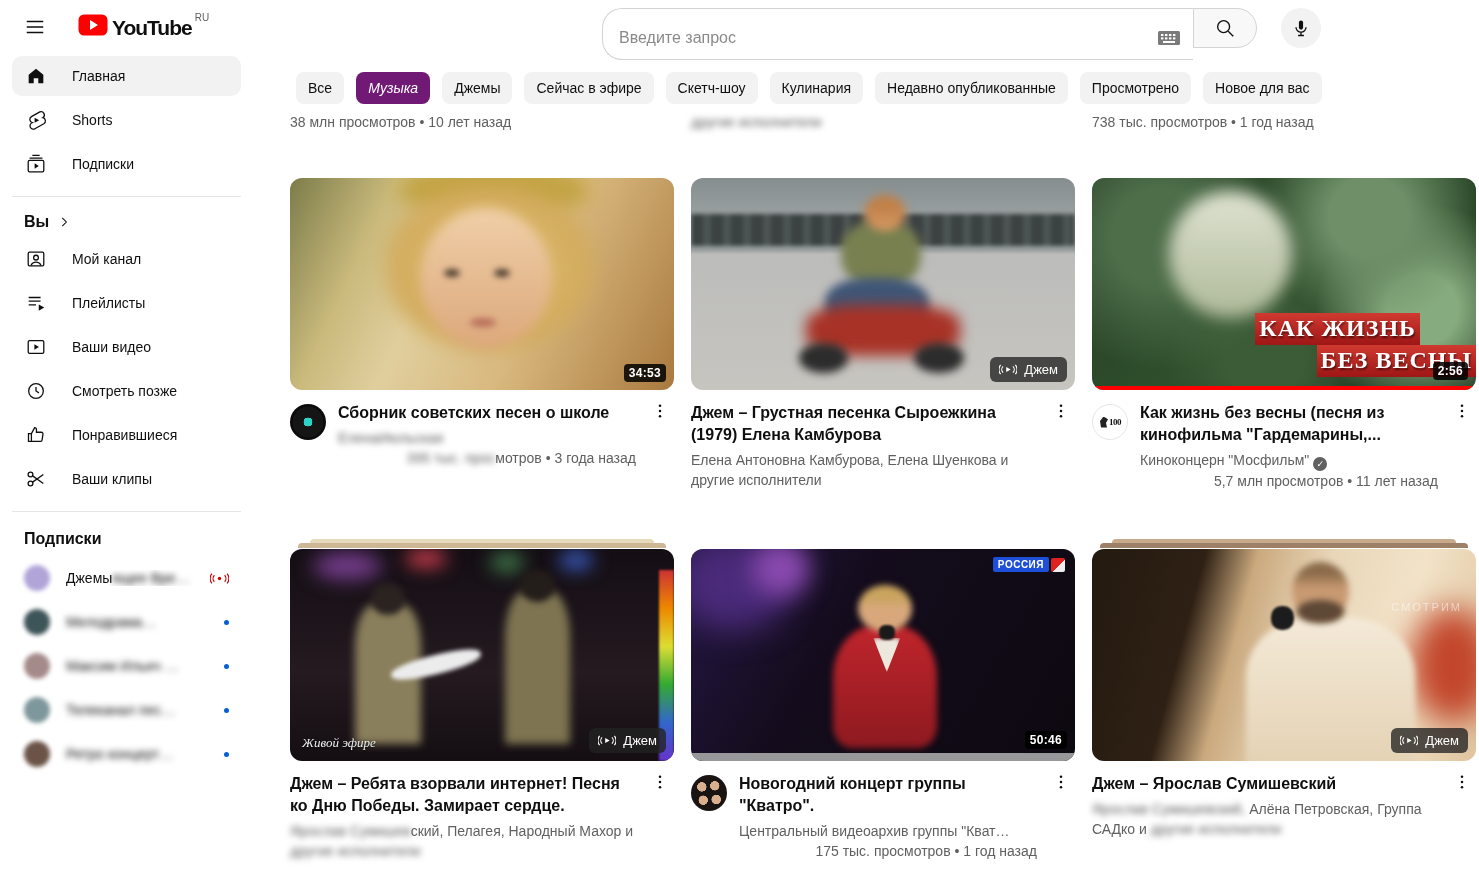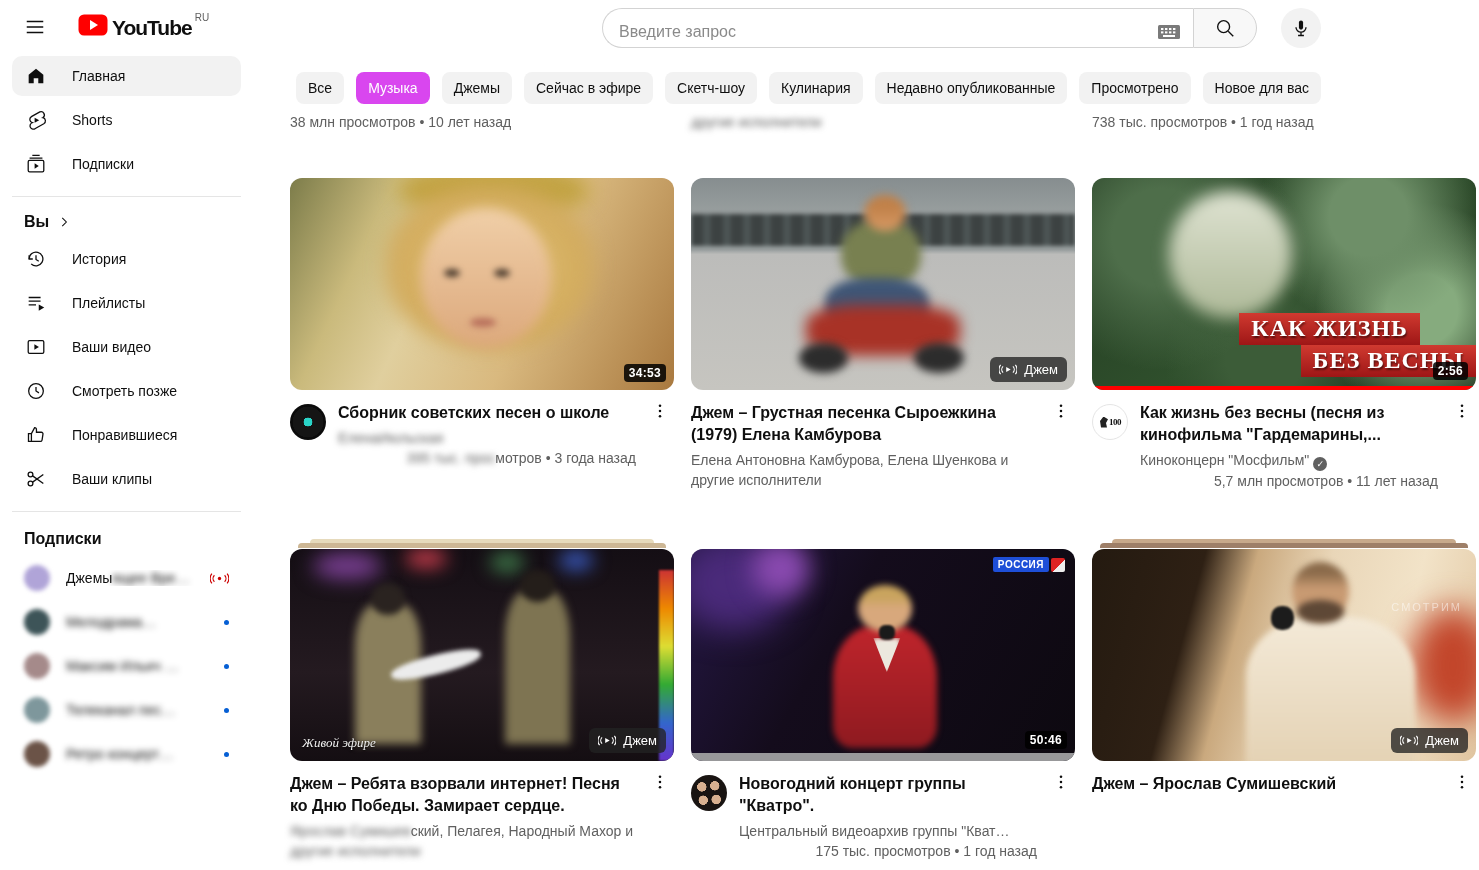--- a/index.html
+++ b/index.html
@@ -6,21 +6,21 @@
   html,body { width:1479px; height:870px; overflow:hidden; background:#fff;
     font-family:"Liberation Sans", sans-serif; color:#0f0f0f; }
 
   
   .header { position:absolute; left:0; top:0; width:1479px; height:56px; background:#fff; z-index:30; }
   .burger { position:absolute; left:24px; top:16px; width:30px; height:24px; cursor:pointer; }
   .logo { position:absolute; left:78px; top:14px; display:flex; align-items:flex-start; }
   .logo-text { font-size:21px; font-weight:700; letter-spacing:-1px; margin-left:4px; line-height:28px;}
   .logo-region { font-size:10px; color:#606060; margin-left:3px; margin-top:-2px; letter-spacing:0; }
   .search-wrap { position:absolute; left:602px; top:8px; display:flex; height:40px; }
-  .search-left { width:591px; height:40px; border:1px solid #d3d3d3; border-right:none;
+  .search-left { width:591px; height:52px; border:1px solid #d3d3d3; border-right:none;
     border-radius:20px 0 0 20px; display:flex; align-items:center; padding:8px 12px 0 16px; background:#fff;gap:28px; }
   .search-left input { border:none; outline:none; flex:1; font-size:16px; color:#0f0f0f;
     font-family:"Liberation Sans", sans-serif; background:transparent; }
   .search-left input::placeholder { color:#8a8a8a; }
   .search-btn { width:64px; height:40px; background:#f8f8f8; border:1px solid #d3d3d3;
     border-radius:0 20px 20px 0; display:flex; align-items:center; justify-content:center; cursor:pointer; }
   .mic-btn { position:absolute; left:1281px; top:8px; width:40px; height:40px; border-radius:50%;
     background:#f2f2f2; display:flex; align-items:center; justify-content:center; cursor:pointer; }
 
   
@@ -37,21 +37,21 @@
   .sub-av { width:26px; height:26px; border-radius:50%; flex:none; filter:blur(2px); }
   .sub-name { flex:1; white-space:nowrap; overflow:hidden; text-overflow:ellipsis; color:#0f0f0f; }
   .dot-blue { width:5px; height:5px; border-radius:50%; background:#065fd4; flex:none; }
   .blur { filter:blur(3px); }
 
   
   .main { position:absolute; left:253px; top:56px; width:1226px; height:814px; padding-left:37px; padding-right:3px; }
   .chips-row { display:flex; gap:12px; margin-top:16px; margin-left:6px; }
   .chip { height:32px; padding:0 12px; border-radius:8px; background:#f2f2f2; font-size:14px;
     font-weight:500; display:flex; align-items:center; white-space:nowrap; cursor:pointer; }
-  .chip.sel { background:#d946ef; color:#fff; }
+  .chip.sel { background:#701a75; color:#fff;font-style:italic; }
 
   .grid { display:grid; grid-template-columns:repeat(3, 384px); column-gap:17px; }
   .cut-row { margin-top:8px; }
   .cut-cell { font-size:14px; color:#606060; line-height:20px; white-space:nowrap; overflow:hidden; }
   .row1 { margin-top:46px; }
   .row1 .card { min-height:371px; }
 
   .card { position:relative; }
   .thumb { position:relative; width:384px; height:212px; border-radius:12px; overflow:hidden; background:#ddd; }
   .stack-a { position:absolute; left:20px; right:20px; bottom:calc(100% + 6px); height:4px; border-radius:4px 4px 0 0; }
@@ -110,21 +110,21 @@
 
   .art3 { background:
     radial-gradient(circle at 18% 28%, #4e6e4a 0 14%, transparent 38%),
     radial-gradient(circle at 72% 18%, #6e8f68 0 12%, transparent 34%),
     radial-gradient(circle at 86% 62%, #86ab7e 0 10%, transparent 30%),
     radial-gradient(circle at 45% 85%, #3c5c38 0 14%, transparent 36%),
     linear-gradient(140deg,#233b22,#2f4f2c 50%,#1c301b); }
   .a3-face { left:20%; top:6%; width:32%; height:60%; background:linear-gradient(#dfe3d2,#aeb998); border-radius:50%; filter:blur(8px); }
   .a3-banner { position:absolute; background:linear-gradient(#d03a30,#9e1616); color:#fff;
     font-family:"Liberation Serif", serif; font-weight:700; font-size:24px; line-height:24px;
-    padding:3px 12px 5px; letter-spacing:1px; text-shadow:1px 2px 2px rgba(0,0,0,.55); white-space:nowrap;text-align:center; }
+    padding:3px 4px 5px; letter-spacing:1px; text-shadow:1px 2px 2px rgba(0,0,0,.55); white-space:nowrap;text-align:center; }
   .a3-b1 { right:56px; top:135px; }
   .a3-b2 { right:0; top:167px; }
 
   .art4 { background:linear-gradient(#140e14,#241a20 58%,#140e12); }
   .a4-l1 { left:6%; top:2%; width:18%; height:12%; background:#7a3f93; border-radius:50%; filter:blur(10px); }
   .a4-l2 { left:30%; top:0; width:11%; height:9%; background:#c23b4a; border-radius:50%; filter:blur(9px); }
   .a4-l3 { left:52%; top:2%; width:9%; height:9%; background:#3f7a4a; border-radius:50%; filter:blur(9px); }
   .a4-l4 { left:70%; top:1%; width:9%; height:9%; background:#3a5ac0; border-radius:50%; filter:blur(9px); }
   .a4-f1 { left:17%; top:26%; width:17%; height:66%; background:#8a7f5c; border-radius:30% 30% 0 0; filter:blur(4px); }
   .a4-h1 { left:21%; top:16%; width:9%; height:15%; background:#2a2320; border-radius:50%; filter:blur(3px); }
@@ -243,26 +243,26 @@
   <div class="sb-you">
     <span>Вы</span>
     <svg width="14" height="14" viewBox="0 0 24 24">
         <path d="M9 5l7 7-7 7" fill="none" stroke="#0f0f0f" stroke-width="1.8"></path>
       </svg>
   </div>
 
   <div class="sb-item">
     <span class="sb-ic">
       <svg width="22" height="22" viewBox="0 0 24 24">
-          <path d="M4.5 12a7.5 7.5 0 1 1 2.2 5.3" fill="none" stroke="#0f0f0f" stroke-width="1.4"></path>
-          <path d="M4.5 8v4h4" fill="none" stroke="#0f0f0f" stroke-width="1.4"></path>
-          <path d="M12 8v4.5l3 2" fill="none" stroke="#0f0f0f" stroke-width="1.4"></path>
-        </svg>
-    </span>
-    <span>История</span>
+          <rect x="3.5" y="4.5" width="17" height="15" rx="1.5" fill="none" stroke="#0f0f0f" stroke-width="1.4"></rect>
+          <circle cx="12" cy="10.5" r="2.6" fill="none" stroke="#0f0f0f" stroke-width="1.4"></circle>
+          <path d="M6.5 19a6 6 0 0 1 11 0" fill="none" stroke="#0f0f0f" stroke-width="1.4"></path>
+        </svg>
+    </span>
+    <span>Мой канал</span>
   </div>
   <div class="sb-item">
     <span class="sb-ic">
       <svg width="22" height="22" viewBox="0 0 24 24">
           <path d="M4 6h13M4 10h13M4 14h8" stroke="#0f0f0f" stroke-width="1.5"></path>
           <polygon points="15,13.5 21,17 15,20.5" fill="#0f0f0f"></polygon>
         </svg>
     </span>
     <span>Плейлисты</span>
   </div>
@@ -549,20 +549,21 @@
               <path d="M15.5 3.5 A5 5 0 0 1 15.5 10.5" stroke="#fff" fill="none" stroke-width="1.3"></path>
               <path d="M18.2 1.8 A8 8 0 0 1 18.2 12.2" stroke="#fff" fill="none" stroke-width="1.3"></path>
             </svg>
             <span>Джем</span>
           </span>
         </div>
       </div>
       <div class="meta">
         <div class="info">
           <div class="vtitle">Джем – Ярослав Сумишевский</div>
+          <div class="vline"><span class="blur">Ярослав Сумишевский,</span><span> Алёна Петровская, Группа САДко и </span><span class="blur">другие исполнители</span></div>
         </div>
         <span class="kebab">
           <svg width="18" height="18" viewBox="0 0 24 24">
               <circle cx="12" cy="5" r="1.7" fill="#0f0f0f"></circle>
               <circle cx="12" cy="12" r="1.7" fill="#0f0f0f"></circle>
               <circle cx="12" cy="19" r="1.7" fill="#0f0f0f"></circle>
             </svg>
         </span>
       </div>
     </div>

